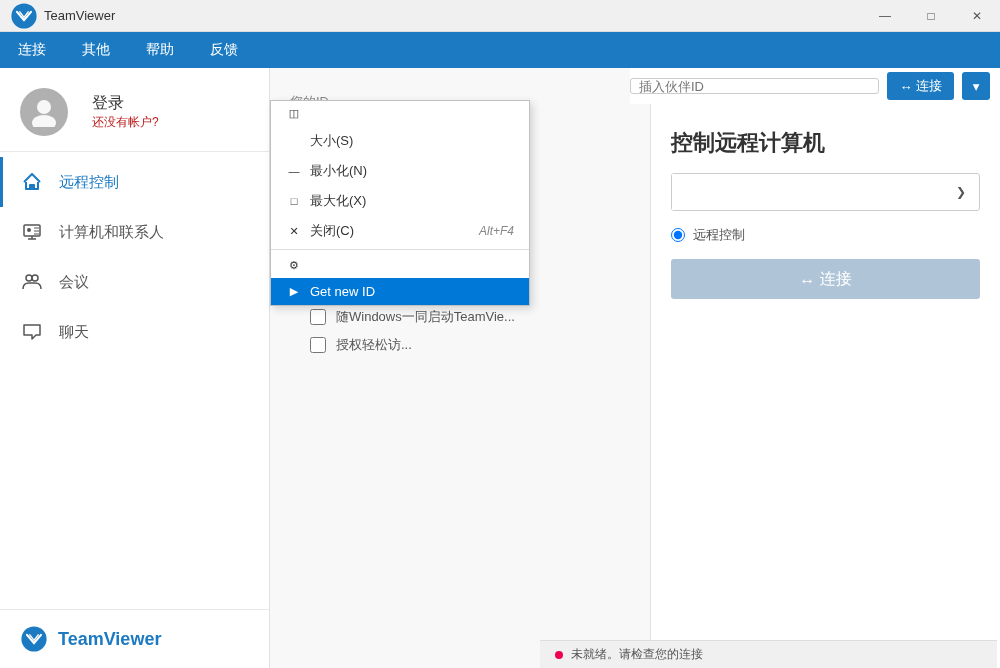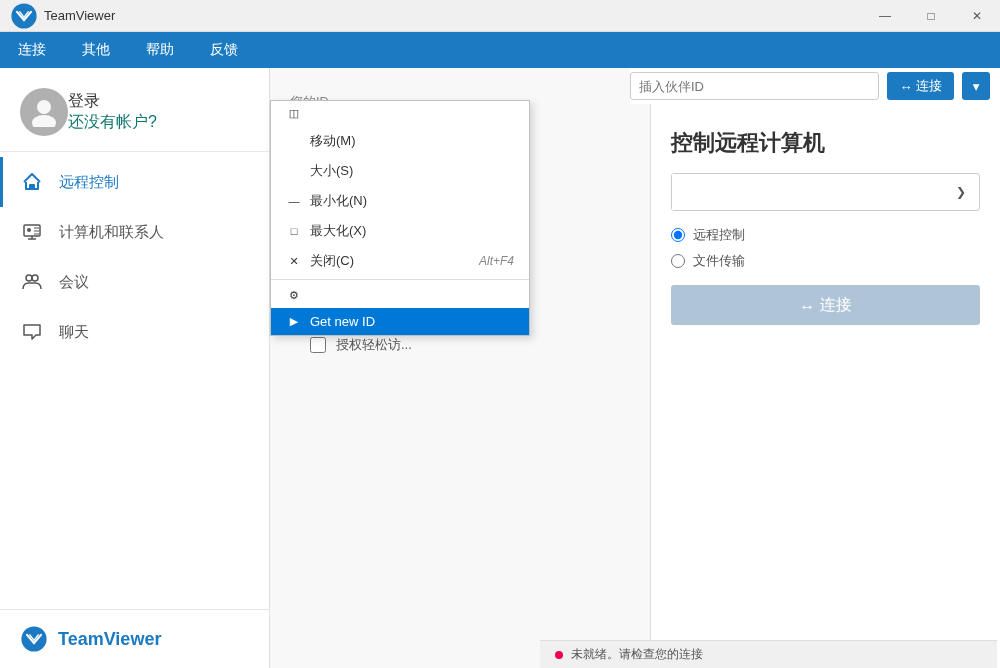--- a/index.html
+++ b/index.html
@@ -77,21 +77,21 @@
       height: 36px;
       display: flex;
       align-items: center;
       gap: 8px;
       padding-right: 10px;
       background: #fff;
       z-index: 5;
     }
     #partner-id-input {
       flex: 1;
-      height: 28px;
+      height: 16px;
       border: 1px solid #ccc;
       border-radius: 3px;
       padding: 0 8px;
       font-size: 13px;
       color: #999;
     }
     #connect-btn-top {
       height: 28px;
       background: #1b7ac2;
       color: #fff;
@@ -130,43 +130,43 @@
       border-right: 1px solid #e0e0e0;
       display: flex;
       flex-direction: column;
     }
 
     
     #user-profile {
       padding: 20px 20px 15px;
       display: flex;
       align-items: center;
-      gap: 0;
+      gap: 24px;
       border-bottom: 1px solid #e8e8e8;
     }
     #avatar {
       width: 48px;
       height: 48px;
       border-radius: 50%;
       background: #b0b0b0;
       display: flex;
       align-items: center;
       justify-content: center;
       color: #fff;
       font-size: 22px;
       flex-shrink: 0;
     }
     #user-info .user-login {
       font-size: 16px;
       color: #333;
       font-weight: 500;
     }
     #user-info .user-sub {
-      font-size: 16px;
-      color: #0f766e;
+      font-size: 12px;
+      color: #b91c1c;
     }
 
     
     #nav-items {
       flex: 1;
       padding-top: 5px;
     }
     .nav-item {
       display: flex;
       align-items: center;
@@ -549,47 +549,39 @@
       <div id="right-panel">
         <div class="right-title">控制远程计算机</div>
         <div class="partner-id-field-wrap">
           <input type="text" class="partner-id-field" style="">
           <div class="field-chevron">❯</div>
         </div>
         <div class="radio-row">
           <input type="radio" name="conn-type" checked="" style="">
           <span class="radio-label">远程控制</span>
         </div>
-        <div class="radio-row">
-          <input type="radio" name="conn-type" style="">
-          <span class="radio-label">文件传输</span>
-        </div>
         <button class="connect-btn-main">
           <span>↔ 连接</span>
         </button>
       </div>
     </div>
 
     <div id="statusbar">
       <div class="status-dot"></div>
       <span class="status-text">未就绪。请检查您的连接</span>
     </div>
   </div>
 </div>
 
 <div id="context-menu">
 
   <div class="ctx-item">
     <span class="ctx-icon">◫</span>
   </div>
 
-  <div class="ctx-item">
-    <span class="ctx-icon"></span>
-    <span class="ctx-label">移动(M)</span>
-  </div>
 
   <div class="ctx-item">
     <span class="ctx-icon"></span>
     <span class="ctx-label">大小(S)</span>
   </div>
 
   <div class="ctx-item">
     <span class="ctx-icon">—</span>
     <span class="ctx-label">最小化(N)</span>
   </div>

